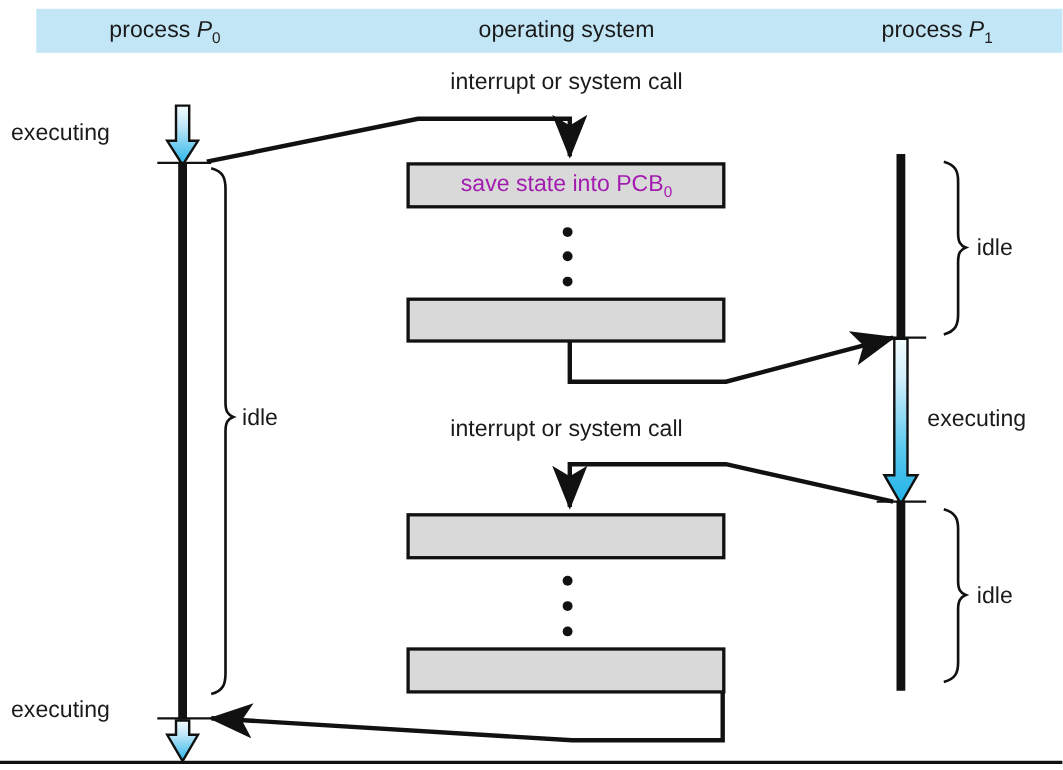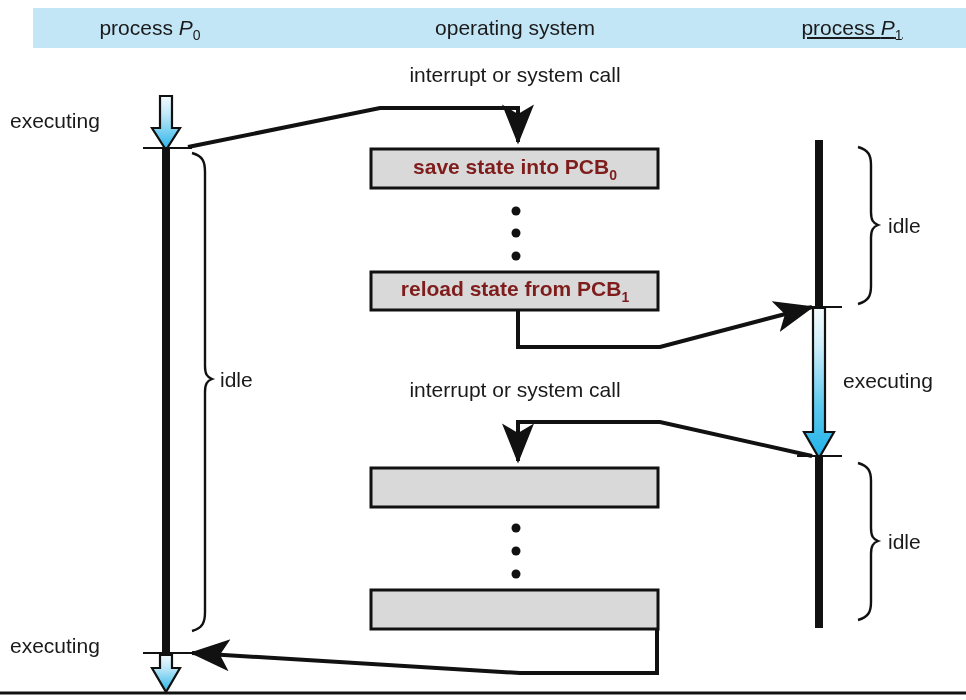--- a/index.html
+++ b/index.html
@@ -4,42 +4,42 @@
 <style>
   html,body{margin:0;padding:0;background:#ffffff;}
   body{width:966px;height:700px;position:relative;overflow:hidden;
        font-family:"Liberation Sans","DejaVu Sans",sans-serif;color:#1a1a1a;}
   #stage{position:absolute;left:0;top:0;width:966px;height:573px;}
   svg.layer{position:absolute;left:0;top:0;width:966px;height:700px;overflow:visible;}
   .txt{position:absolute;white-space:nowrap;font-size:21px;color:#1a1a1a;line-height:1;}
   .ctr{transform:translateX(-50%);}
   .sub{font-size:14px;vertical-align:sub;}
   .ital{font-style:italic;}
-  .boxlabel{position:absolute;white-space:nowrap;font-size:21px;color:#7f1d1d;
-            transform:translate(-50%,-50%);font-weight:bold;}
+  .boxlabel{position:absolute;white-space:nowrap;font-size:21px;color:#a21caf;
+            transform:translate(-50%,-50%);}
   .dot{position:absolute;width:9px;height:9px;border-radius:50%;background:#111;
        transform:translate(-50%,-50%);}
   .hdrband{position:absolute;background:#c3e6f7;}
 </style>
 </head>
 <body>
 
 <div id="stage">
 
   <div class="hdrband" style="left:33px;top:8px;width:933px;height:40px;"></div>
 
   <div class="txt ctr" style="left:150px;top:17px;">
     <span>process </span><span class="ital">P</span><span class="sub">0</span>
   </div>
 
   <div class="txt ctr" style="left:515px;top:17px;">
     <span>operating system</span>
   </div>
 
-  <div class="txt ctr" style="left:852px;top:17px;text-decoration:underline;">
+  <div class="txt ctr" style="left:852px;top:17px;">
     <span>process </span><span class="ital">P</span><span class="sub">1</span>
   </div>
 
   <svg class="layer" viewBox="0 0 966 700">
     <defs>
       <linearGradient id="blueGrad" x1="0" y1="0" x2="0" y2="1">
         <stop offset="0%" stop-color="#f2fbfe"></stop>
         <stop offset="35%" stop-color="#bfe7f8"></stop>
         <stop offset="100%" stop-color="#27b4e8"></stop>
       </linearGradient>
@@ -125,23 +125,20 @@
     <div class="dot" style="left:516px;top:551px;"></div>
     <div class="dot" style="left:516px;top:574px;"></div>
   </div>
 
   <div class="txt ctr" style="left:515px;top:64px;">interrupt or system call</div>
   <div class="txt ctr" style="left:515px;top:379px;">interrupt or system call</div>
 
   <div class="boxlabel" style="left:515px;top:169px;">
     <span>save state into PCB</span><span class="sub">0</span>
   </div>
-  <div class="boxlabel" style="left:515px;top:291px;">
-    <span>reload state from PCB</span><span class="sub">1</span>
-  </div>
 
   <div class="txt" style="left:10px;top:110px;">executing</div>
 
   <div class="txt" style="left:220px;top:369px;">idle</div>
 
   <div class="txt" style="left:10px;top:635px;">executing</div>
 
   <div class="txt" style="left:888px;top:215px;">idle</div>
 
   <div class="txt" style="left:843px;top:370px;">executing</div>

